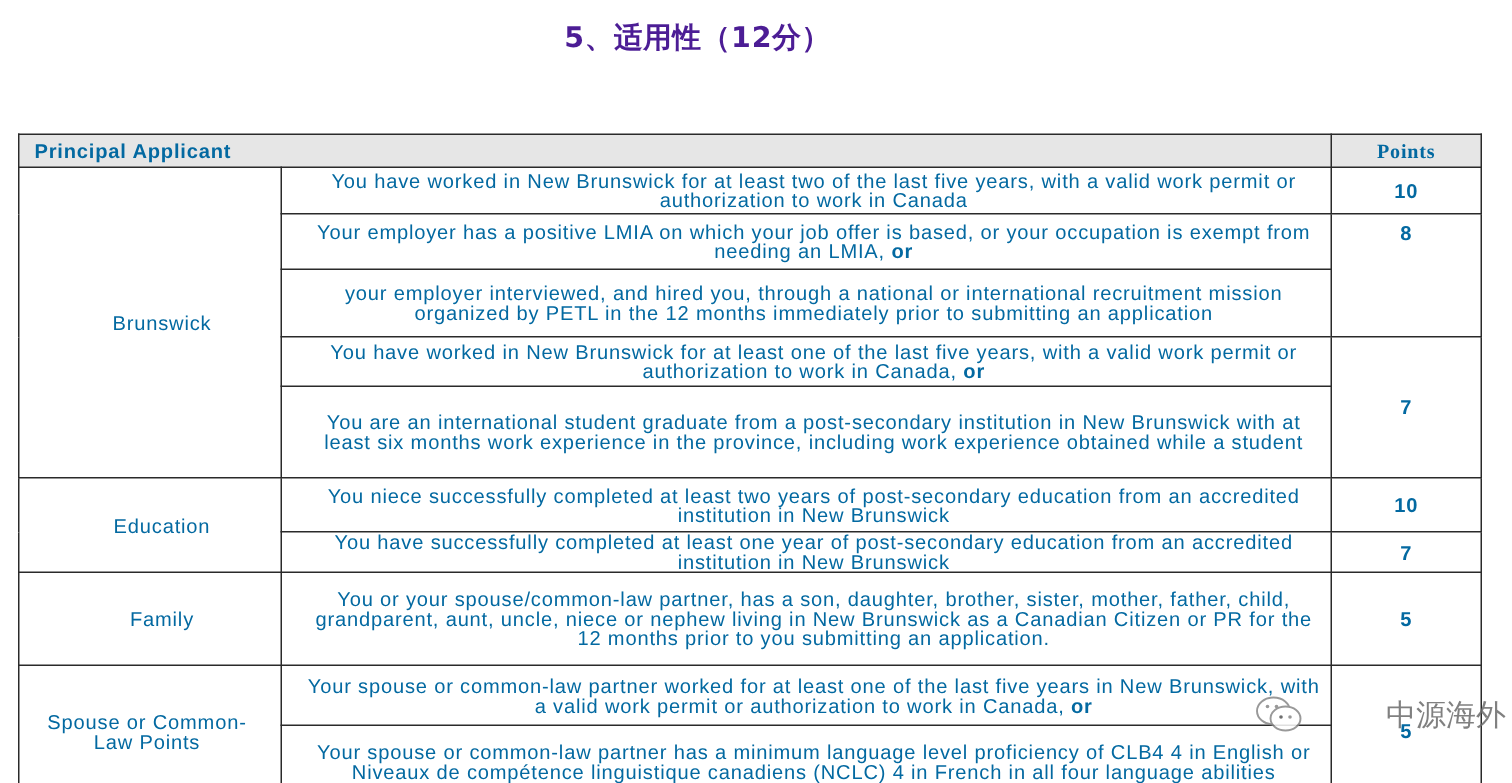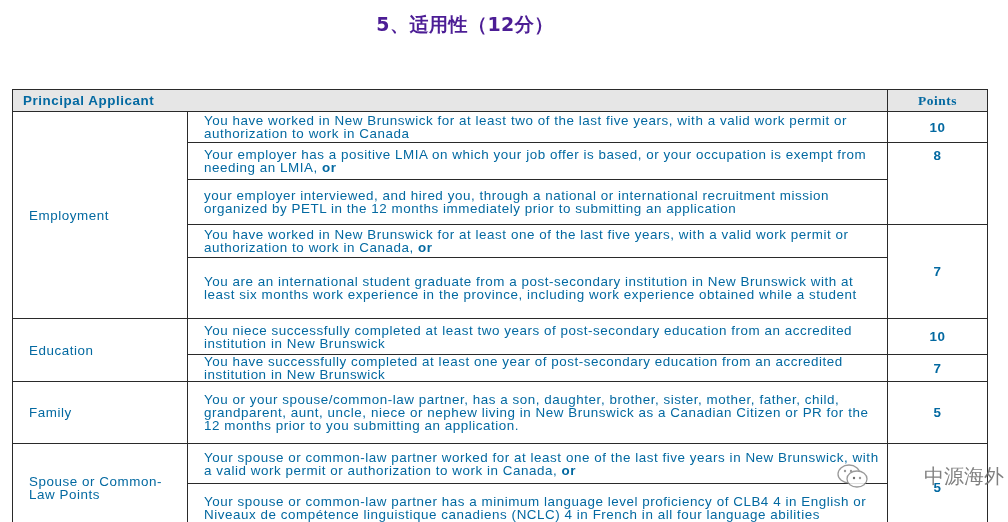--- a/index.html
+++ b/index.html
@@ -13,21 +13,21 @@
       color: #4c1d95; letter-spacing: 0.5px;
     }
     .tbl {
       position: absolute; left: 12px; top: 68px;
       border-collapse: collapse; table-layout: fixed;
       font-size: 13.4px; color: #0369a1; line-height: 13px;
       letter-spacing: 0.55px;
       margin-top: 21px;
     }
     .tbl td, .tbl th {
-      border: 1.5px solid #2a2a2a; padding: 0; vertical-align: middle;
+      border: 1.5px solid #2a2a2a; padding: 0; vertical-align: middle; text-align: center;
     }
     .tbl th {
       background: #e6e6e6; height: 21px; font-weight: bold; text-align: left;
       font-size: 13.4px;
     }
     .tbl th.hdr-main { padding-left: 10px; }
     .tbl th.hdr-pts { text-align: center; font-family: Liberation Serif, serif; }
     .cat { padding-left: 16px !important; }
     .crit { padding: 0 6px 0 16px !important; }
     .pts { text-align: center; font-weight: bold; }
@@ -53,21 +53,21 @@
     <col style="width:700px">
     <col style="width:100px">
   </colgroup>
   <tbody>
       <tr style="height:22px">
     <th class="hdr-main" colspan="2">Principal Applicant</th>
     <th class="hdr-pts">Points</th>
   </tr>
 
   <tr style="height:31px">
-    <td class="cat" rowspan="5">Employment</td>
+    <td class="cat" rowspan="5">Brunswick</td>
     <td class="crit"><span>You have worked in New Brunswick for at least two of the last five years, with a valid work permit or authorization to work in Canada</span></td>
     <td class="pts"><span>10</span></td>
   </tr>
   <tr style="height:37px">
     <td class="crit"><span>Your employer has a positive LMIA on which your job offer is based, or your occupation is exempt from needing an LMIA, </span><b>or</b></td>
     <td class="pts" rowspan="2" style="vertical-align:top;padding-top:6px"><span>8</span></td>
   </tr>
   <tr style="height:45px">
     <td class="crit"><span>your employer interviewed, and hired you, through a national or international recruitment mission organized by PETL in the 12 months immediately prior to submitting an application</span></td>
   </tr>

